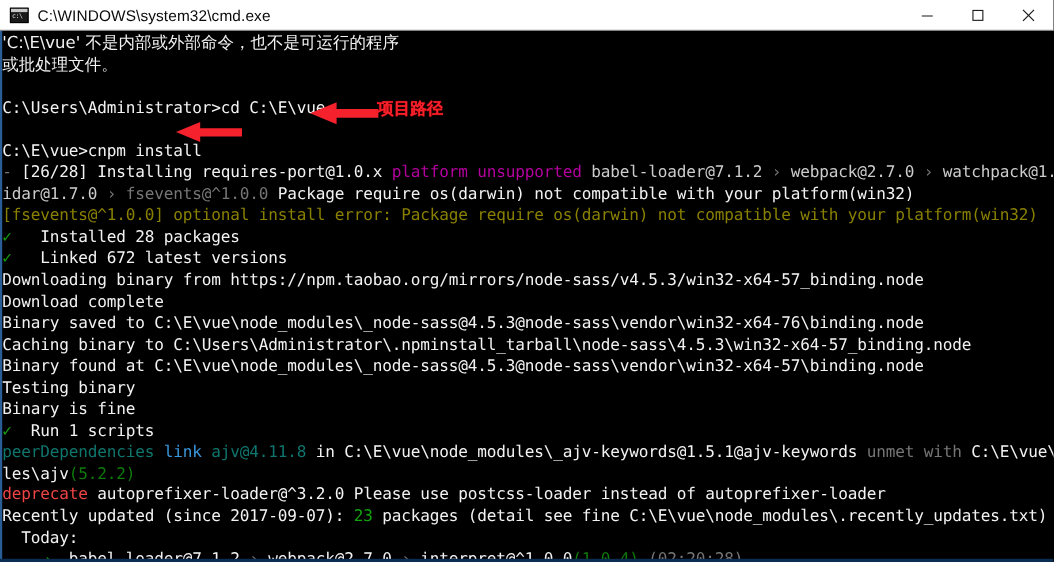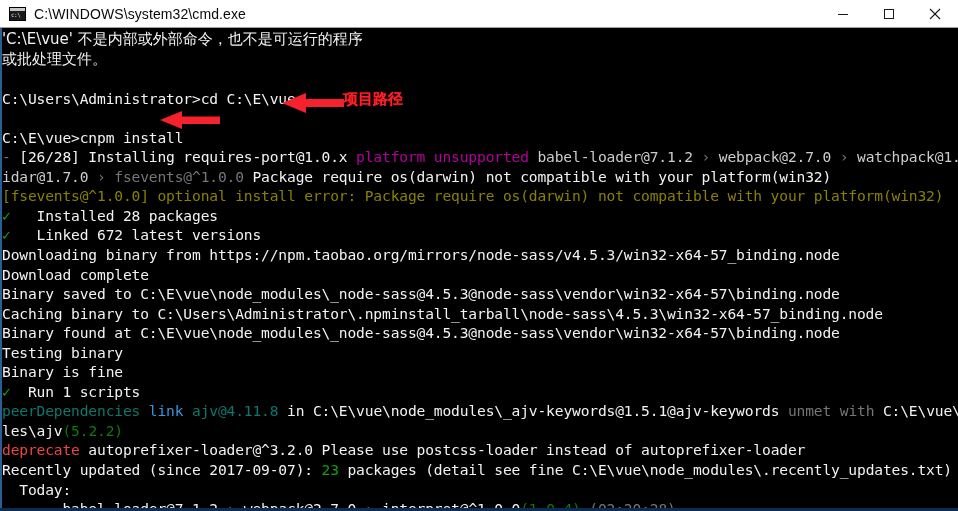--- a/index.html
+++ b/index.html
@@ -200,21 +200,21 @@
       <div class="ln"><span class="dyl">[fsevents@^1.0.0] optional install error: Package require os(darwin) not compatible with your platform(win32)</span></div>
 
       <div class="ln"><span class="chk">✓</span><span class="wb">   Installed 28 packages</span></div>
 
       <div class="ln"><span class="chk">✓</span><span class="wb">   Linked 672 latest versions</span></div>
 
       <div class="ln"><span class="wb">Downloading binary from https://npm.taobao.org/mirrors/node-sass/v4.5.3/win32-x64-57_binding.node</span></div>
 
       <div class="ln"><span class="wb">Download complete</span></div>
 
-      <div class="ln"><span class="wb">Binary saved to C:\E\vue\node_modules\_node-sass@4.5.3@node-sass\vendor\win32-x64-57\binding.node</span></div>
+      <div class="ln"><span class="wb">Binary saved to C:\E\vue\node_modules\_node-sass@4.5.3@node-sass\vendor\win32-x64-76\binding.node</span></div>
 
       <div class="ln"><span class="wb">Caching binary to C:\Users\Administrator\.npminstall_tarball\node-sass\4.5.3\win32-x64-57_binding.node</span></div>
 
       <div class="ln"><span class="wb">Binary found at C:\E\vue\node_modules\_node-sass@4.5.3@node-sass\vendor\win32-x64-57\binding.node</span></div>
 
       <div class="ln"><span class="wb">Testing binary</span></div>
 
       <div class="ln"><span class="wb">Binary is fine</span></div>
 
       <div class="ln"><span class="chk">✓</span><span class="wb">  Run 1 scripts</span></div>

